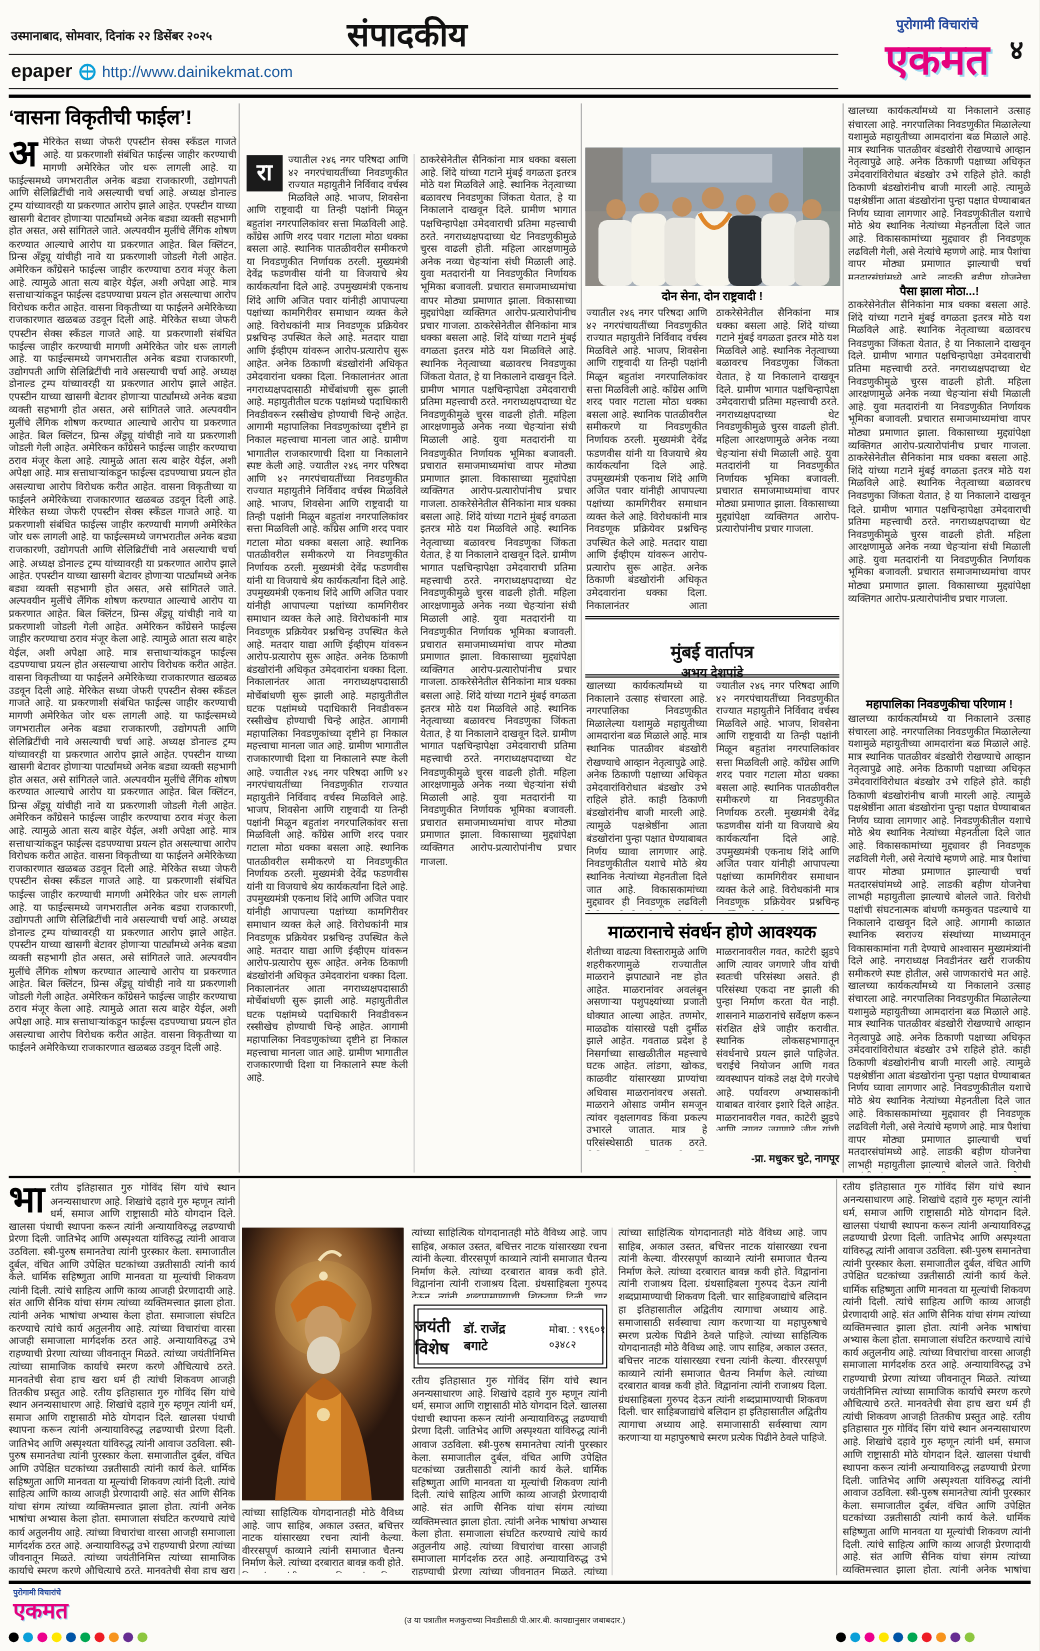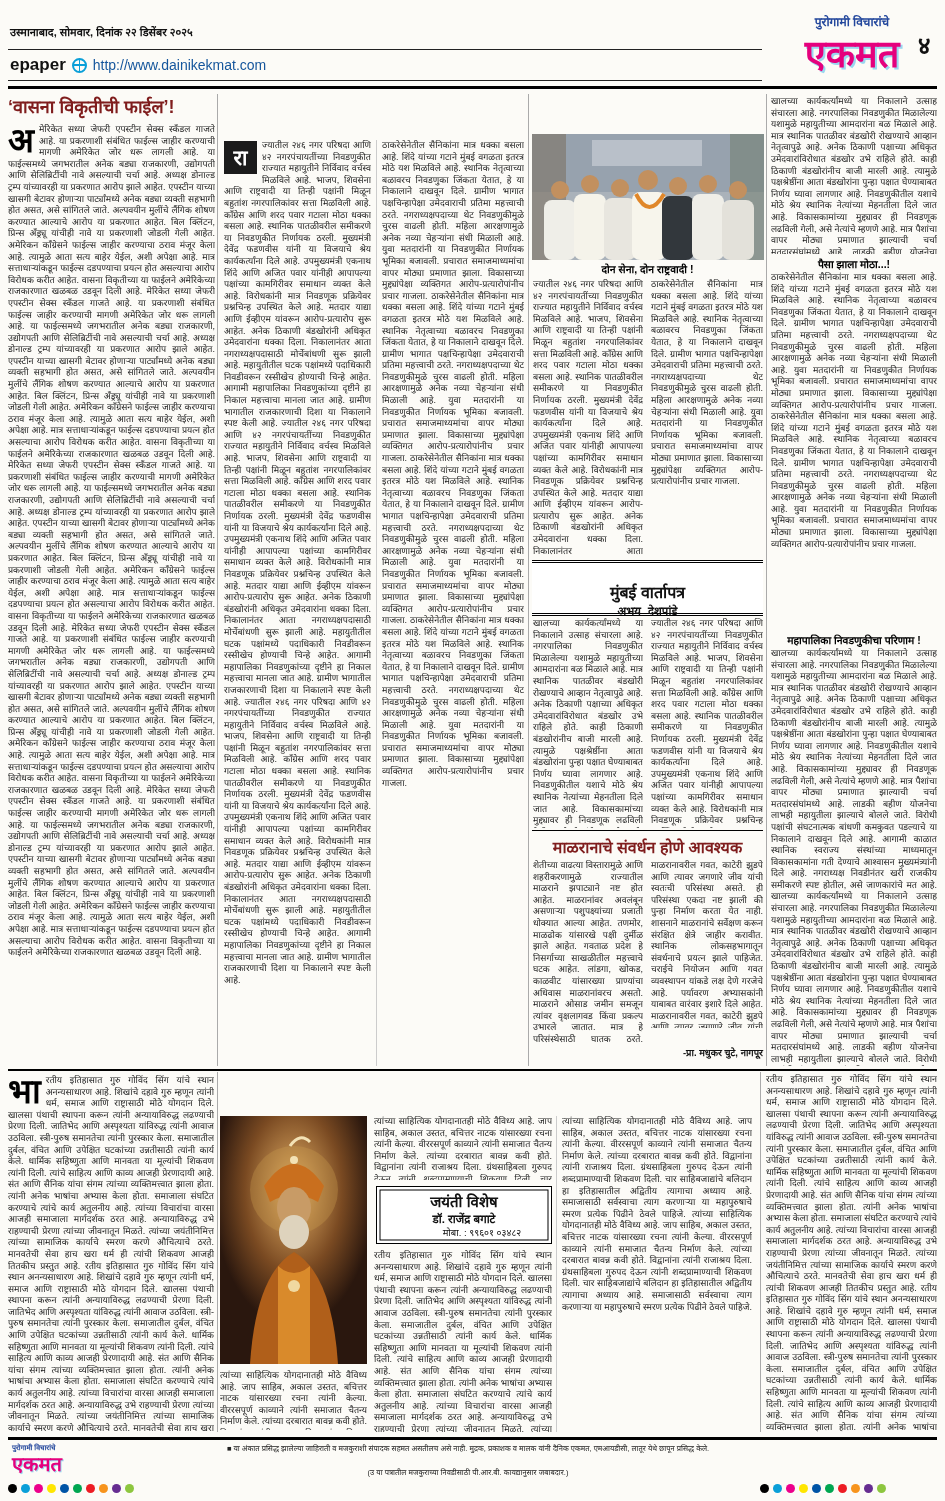--- a/index.html
+++ b/index.html
@@ -1,47 +1,48 @@
 <!DOCTYPE html>
 <html><head>
 <meta charset="utf-8">
 <style>
   html,body{margin:0;padding:0;background:#e8e6e0;}
   .page{position:relative;width:945px;height:1501px;margin:0 auto;background:#fcfbf7;overflow:hidden;
         font-family:"Liberation Sans","DejaVu Sans",sans-serif;color:#111;}
   .abs{position:absolute;}
   .bodytext{position:absolute;font-size:9px;line-height:11.6px;text-align:justify;color:#1c1c1c;
             overflow:hidden;word-break:break-word;}
-  .headline{position:absolute;font-weight:800;color:#7f1d1d;letter-spacing:0;}
+  .headline{position:absolute;font-weight:800;color:#000000;letter-spacing:0;}
   .center{text-align:center;}
   .dropcap{float:left;font-size:34px;line-height:30px;font-weight:800;padding:1px 5px 0 0;color:#000;}
   .dropcap-box{float:left;width:33px;height:33px;background:#1b1b1b;color:#fff;font-size:21px;font-weight:800;
                text-align:center;line-height:33px;margin:1px 5px 1px 0;}
   .vrule{position:absolute;width:1px;background:#aaa;}
   .hrule{position:absolute;height:1px;background:#222;}
   .subhead{position:absolute;font-weight:800;font-size:10.5px;color:#000;}
   .boxed{position:absolute;border-top:3px double #000;border-bottom:3px double #000;background:#fff;
          display:flex;flex-direction:column;align-items:center;justify-content:center;}
   .jbox{position:absolute;border:1.5px solid #000;box-shadow:inset 0 0 0 2.5px #fff,inset 0 0 0 3.5px #000;
-        display:flex;flex-direction:column;align-items:center;justify-content:center;background:#fff;}
+        display:flex;align-items:center;justify-content:center;background:#fff;}
   .dotrow{position:absolute;display:flex;gap:4px;}
   .dot{width:9px;height:9px;border-radius:50%;}
   .epaper-row{position:absolute;display:flex;align-items:center;gap:6px;}
   .globe{width:15px;height:15px;border-radius:50%;border:2px solid #0a9fd8;position:relative;box-sizing:border-box;}
   .globe:before{content:"";position:absolute;left:45%;top:0;width:1.5px;height:100%;background:#0a9fd8;}
   .globe:after{content:"";position:absolute;top:45%;left:0;height:1.5px;width:100%;background:#0a9fd8;}
   .footer-line{position:absolute;font-size:7.5px;line-height:11px;color:#222;text-align:center;}
 </style>
 </head>
 <body>
 
 <div class="page">
 
   <div class="abs" style="left:10px;top:24px;font-size:11px;font-weight:600;">उस्मानाबाद, सोमवार, दिनांक २२ डिसेंबर २०२५</div>
 
+  <div class="abs center" style="left:215px;top:10px;width:310px;font-size:30px;font-weight:800;">संपादकीय</div>
 
   <div class="hrule" style="left:8px;top:49px;width:754px;"></div>
 
   <div class="epaper-row" style="left:10px;top:55px;">
     <span style="font-size:17px;font-weight:800;">epaper</span>
     <span class="globe"></span>
     <span style="font-size:14px;color:#15569c;">http://www.dainikekmat.com</span>
   </div>
 
   <div class="hrule" style="left:8px;top:80px;width:754px;"></div>
@@ -101,21 +102,21 @@
   </div>
   <div class="bodytext" style="left:533px;top:279px;width:110px;height:277px;">
     <span>ज्यातील २४६ नगर परिषदा आणि ४२ नगरपंचायतींच्या निवडणुकीत राज्यात महायुतीने निर्विवाद वर्चस्व मिळविले आहे. भाजप, शिवसेना आणि राष्ट्रवादी या तिन्ही पक्षांनी मिळून बहुतांश नगरपालिकांवर सत्ता मिळविली आहे. काँग्रेस आणि शरद पवार गटाला मोठा धक्का बसला आहे. स्थानिक पातळीवरील समीकरणे या निवडणुकीत निर्णायक ठरली. मुख्यमंत्री देवेंद्र फडणवीस यांनी या विजयाचे श्रेय कार्यकर्त्यांना दिले आहे. उपमुख्यमंत्री एकनाथ शिंदे आणि अजित पवार यांनीही आपापल्या पक्षांच्या कामगिरीवर समाधान व्यक्त केले आहे. विरोधकांनी मात्र निवडणूक प्रक्रियेवर प्रश्नचिन्ह उपस्थित केले आहे. मतदार याद्या आणि ईव्हीएम यांवरून आरोप-प्रत्यारोप सुरू आहेत. अनेक ठिकाणी बंडखोरांनी अधिकृत उमेदवारांना धक्का दिला. निकालानंतर आता नगराध्यक्षपदासाठी मोर्चेबांधणी सुरू झाली आहे. महायुतीतील घटक पक्षांमध्ये पदाधिकारी निवडीवरून रस्सीखेच होण्याची चिन्हे आहेत. आगामी महापालिका निवडणुकांच्या दृष्टीने हा निकाल महत्त्वाचा मानला जात आहे. ग्रामीण भागातील राजकारणाची दिशा या निकालाने स्पष्ट केली आहे.</span>
   </div>
   <div class="bodytext" style="left:651px;top:279px;width:112px;height:277px;">
     <span>ठाकरेसेनेतील सैनिकांना मात्र धक्का बसला आहे. शिंदे यांच्या गटाने मुंबई वगळता इतरत्र मोठे यश मिळविले आहे. स्थानिक नेतृत्वाच्या बळावरच निवडणुका जिंकता येतात, हे या निकालाने दाखवून दिले. ग्रामीण भागात पक्षचिन्हापेक्षा उमेदवाराची प्रतिमा महत्त्वाची ठरते. नगराध्यक्षपदाच्या थेट निवडणुकीमुळे चुरस वाढली होती. महिला आरक्षणामुळे अनेक नव्या चेहऱ्यांना संधी मिळाली आहे. युवा मतदारांनी या निवडणुकीत निर्णायक भूमिका बजावली. प्रचारात समाजमाध्यमांचा वापर मोठ्या प्रमाणात झाला. विकासाच्या मुद्द्यांपेक्षा व्यक्तिगत आरोप-प्रत्यारोपांनीच प्रचार गाजला.</span>
   </div>
 
   <div class="boxed" style="left:532px;top:560px;width:231px;height:50px;">
     <div style="font-size:16px;font-weight:800;margin-top:23px;">मुंबई वार्तापत्र</div>
-    <div style="font-size:11.5px;font-weight:700;font-family:Liberation Mono, monospace;">अभय देशपांडे</div>
+    <div style="font-size:11.5px;font-weight:700;">अभय देशपांडे</div>
   </div>
 
   <div class="bodytext" style="left:533px;top:618px;width:110px;height:210px;">
     <span>खालच्या कार्यकर्त्यांमध्ये या निकालाने उत्साह संचारला आहे. नगरपालिका निवडणुकीत मिळालेल्या यशामुळे महायुतीच्या आमदारांना बळ मिळाले आहे. मात्र स्थानिक पातळीवर बंडखोरी रोखण्याचे आव्हान नेतृत्वापुढे आहे. अनेक ठिकाणी पक्षाच्या अधिकृत उमेदवारांविरोधात बंडखोर उभे राहिले होते. काही ठिकाणी बंडखोरांनीच बाजी मारली आहे. त्यामुळे पक्षश्रेष्ठींना आता बंडखोरांना पुन्हा पक्षात घेण्याबाबत निर्णय घ्यावा लागणार आहे. निवडणुकीतील यशाचे मोठे श्रेय स्थानिक नेत्यांच्या मेहनतीला दिले जात आहे. विकासकामांच्या मुद्द्यावर ही निवडणूक लढविली गेली, असे नेत्यांचे म्हणणे आहे. मात्र पैशांचा वापर मोठ्या प्रमाणात झाल्याची चर्चा मतदारसंघांमध्ये आहे. लाडकी बहीण योजनेचा लाभही महायुतीला झाल्याचे बोलले जाते. विरोधी पक्षांची संघटनात्मक बांधणी कमकुवत पडल्याचे या निकालाने दाखवून दिले आहे. आगामी काळात स्थानिक स्वराज्य संस्थांच्या माध्यमातून विकासकामांना गती देण्याचे आश्वासन मुख्यमंत्र्यांनी दिले आहे. नगराध्यक्ष निवडीनंतर खरी राजकीय समीकरणे स्पष्ट होतील, असे जाणकारांचे मत आहे.</span>
   </div>
   <div class="bodytext" style="left:651px;top:618px;width:112px;height:210px;">
     <span>ज्यातील २४६ नगर परिषदा आणि ४२ नगरपंचायतींच्या निवडणुकीत राज्यात महायुतीने निर्विवाद वर्चस्व मिळविले आहे. भाजप, शिवसेना आणि राष्ट्रवादी या तिन्ही पक्षांनी मिळून बहुतांश नगरपालिकांवर सत्ता मिळविली आहे. काँग्रेस आणि शरद पवार गटाला मोठा धक्का बसला आहे. स्थानिक पातळीवरील समीकरणे या निवडणुकीत निर्णायक ठरली. मुख्यमंत्री देवेंद्र फडणवीस यांनी या विजयाचे श्रेय कार्यकर्त्यांना दिले आहे. उपमुख्यमंत्री एकनाथ शिंदे आणि अजित पवार यांनीही आपापल्या पक्षांच्या कामगिरीवर समाधान व्यक्त केले आहे. विरोधकांनी मात्र निवडणूक प्रक्रियेवर प्रश्नचिन्ह उपस्थित केले आहे. मतदार याद्या आणि ईव्हीएम यांवरून आरोप-प्रत्यारोप सुरू आहेत. अनेक ठिकाणी बंडखोरांनी अधिकृत उमेदवारांना धक्का दिला. निकालानंतर आता नगराध्यक्षपदासाठी मोर्चेबांधणी सुरू झाली आहे. महायुतीतील घटक पक्षांमध्ये पदाधिकारी निवडीवरून रस्सीखेच होण्याची चिन्हे आहेत. आगामी महापालिका निवडणुकांच्या दृष्टीने हा निकाल महत्त्वाचा मानला जात आहे. ग्रामीण भागातील राजकारणाची दिशा या निकालाने स्पष्ट केली आहे.</span>
   </div>
 
   <div class="hrule" style="left:532px;top:830px;width:231px;background:#000;"></div>
@@ -193,21 +194,20 @@
     <span>त्यांच्या साहित्यिक योगदानातही मोठे वैविध्य आहे. जाप साहिब, अकाल उस्तत, बचित्तर नाटक यांसारख्या रचना त्यांनी केल्या. वीररसपूर्ण काव्याने त्यांनी समाजात चैतन्य निर्माण केले. त्यांच्या दरबारात बावन्न कवी होते. विद्वानांना त्यांनी राजाश्रय दिला. ग्रंथसाहिबला गुरुपद देऊन त्यांनी शब्दप्रामाण्याची शिकवण दिली. चार साहिबजाद्यांचे बलिदान हा इतिहासातील अद्वितीय त्यागाचा अध्याय आहे. समाजासाठी सर्वस्वाचा त्याग करणाऱ्या या महापुरुषाचे स्मरण प्रत्येक पिढीने ठेवले पाहिजे. त्यांच्या साहित्यिक योगदानातही मोठे वैविध्य आहे. जाप साहिब, अकाल उस्तत, बचित्तर नाटक यांसारख्या रचना त्यांनी केल्या. वीररसपूर्ण काव्याने त्यांनी समाजात चैतन्य निर्माण केले. त्यांच्या दरबारात बावन्न कवी होते. विद्वानांना त्यांनी राजाश्रय दिला. ग्रंथसाहिबला गुरुपद देऊन त्यांनी शब्दप्रामाण्याची शिकवण दिली. चार साहिबजाद्यांचे बलिदान हा इतिहासातील अद्वितीय त्यागाचा अध्याय आहे. समाजासाठी सर्वस्वाचा त्याग करणाऱ्या या महापुरुषाचे स्मरण प्रत्येक पिढीने ठेवले पाहिजे.</span>
   </div>
   <div class="bodytext" style="left:766px;top:1074px;width:171px;height:358px;">
     <span>रतीय इतिहासात गुरु गोविंद सिंग यांचे स्थान अनन्यसाधारण आहे. शिखांचे दहावे गुरु म्हणून त्यांनी धर्म, समाज आणि राष्ट्रासाठी मोठे योगदान दिले. खालसा पंथाची स्थापना करून त्यांनी अन्यायाविरुद्ध लढण्याची प्रेरणा दिली. जातिभेद आणि अस्पृश्यता यांविरुद्ध त्यांनी आवाज उठविला. स्त्री-पुरुष समानतेचा त्यांनी पुरस्कार केला. समाजातील दुर्बल, वंचित आणि उपेक्षित घटकांच्या उन्नतीसाठी त्यांनी कार्य केले. धार्मिक सहिष्णुता आणि मानवता या मूल्यांची शिकवण त्यांनी दिली. त्यांचे साहित्य आणि काव्य आजही प्रेरणादायी आहे. संत आणि सैनिक यांचा संगम त्यांच्या व्यक्तिमत्त्वात झाला होता. त्यांनी अनेक भाषांचा अभ्यास केला होता. समाजाला संघटित करण्याचे त्यांचे कार्य अतुलनीय आहे. त्यांच्या विचारांचा वारसा आजही समाजाला मार्गदर्शक ठरत आहे. अन्यायाविरुद्ध उभे राहण्याची प्रेरणा त्यांच्या जीवनातून मिळते. त्यांच्या जयंतीनिमित्त त्यांच्या सामाजिक कार्याचे स्मरण करणे औचित्याचे ठरते. मानवतेची सेवा हाच खरा धर्म ही त्यांची शिकवण आजही तितकीच प्रस्तुत आहे. रतीय इतिहासात गुरु गोविंद सिंग यांचे स्थान अनन्यसाधारण आहे. शिखांचे दहावे गुरु म्हणून त्यांनी धर्म, समाज आणि राष्ट्रासाठी मोठे योगदान दिले. खालसा पंथाची स्थापना करून त्यांनी अन्यायाविरुद्ध लढण्याची प्रेरणा दिली. जातिभेद आणि अस्पृश्यता यांविरुद्ध त्यांनी आवाज उठविला. स्त्री-पुरुष समानतेचा त्यांनी पुरस्कार केला. समाजातील दुर्बल, वंचित आणि उपेक्षित घटकांच्या उन्नतीसाठी त्यांनी कार्य केले. धार्मिक सहिष्णुता आणि मानवता या मूल्यांची शिकवण त्यांनी दिली. त्यांचे साहित्य आणि काव्य आजही प्रेरणादायी आहे. संत आणि सैनिक यांचा संगम त्यांच्या व्यक्तिमत्त्वात झाला होता. त्यांनी अनेक भाषांचा अभ्यास केला होता. समाजाला संघटित करण्याचे त्यांचे कार्य अतुलनीय आहे. त्यांच्या विचारांचा वारसा आजही समाजाला मार्गदर्शक ठरत आहे. अन्यायाविरुद्ध उभे राहण्याची प्रेरणा त्यांच्या जीवनातून मिळते. त्यांच्या जयंतीनिमित्त त्यांच्या सामाजिक कार्याचे स्मरण करणे औचित्याचे ठरते. मानवतेची सेवा हाच खरा धर्म ही त्यांची शिकवण आजही तितकीच प्रस्तुत आहे.</span>
   </div>
 
   <div class="abs" style="left:8px;top:1437px;width:929px;height:2.5px;background:#000;"></div>
   <div class="abs" style="left:12px;top:1443px;font-size:7px;font-weight:700;color:#23479c;">पुरोगामी विचारांचे</div>
   <div class="abs" style="left:12px;top:1450px;font-size:20px;font-weight:900;color:#e5007d;text-shadow:1px 1px 0 #9ad7f0;">एकमत</div>
 
-  <div class="footer-line" style="left:105px;top:1443px;width:726px;">■ या अंकात प्रसिद्ध झालेल्या जाहिराती व मजकुराशी संपादक सहमत असतीलच असे नाही. मुद्रक, प्रकाशक व मालक यांनी दैनिक एकमत, एमआयडीसी, लातूर येथे छापून प्रसिद्ध केले.</div>
   <div class="footer-line" style="left:105px;top:1467px;width:726px;">(उ या पत्रातील मजकुराच्या निवडीसाठी पी.आर.बी. कायद्यानुसार जबाबदार.)</div>
 
   <div class="dotrow" style="left:8px;top:1484px;">
     <span class="dot" style="background:#000"></span>
       <span class="dot" style="background:#0a9fd8"></span>
     <span class="dot" style="background:#ec008c"></span>
       <span class="dot" style="background:#ffe600"></span>
     <span class="dot" style="background:#0054a6"></span>
       <span class="dot" style="background:#00a651"></span>
     <span class="dot" style="background:#ed1c24"></span>

